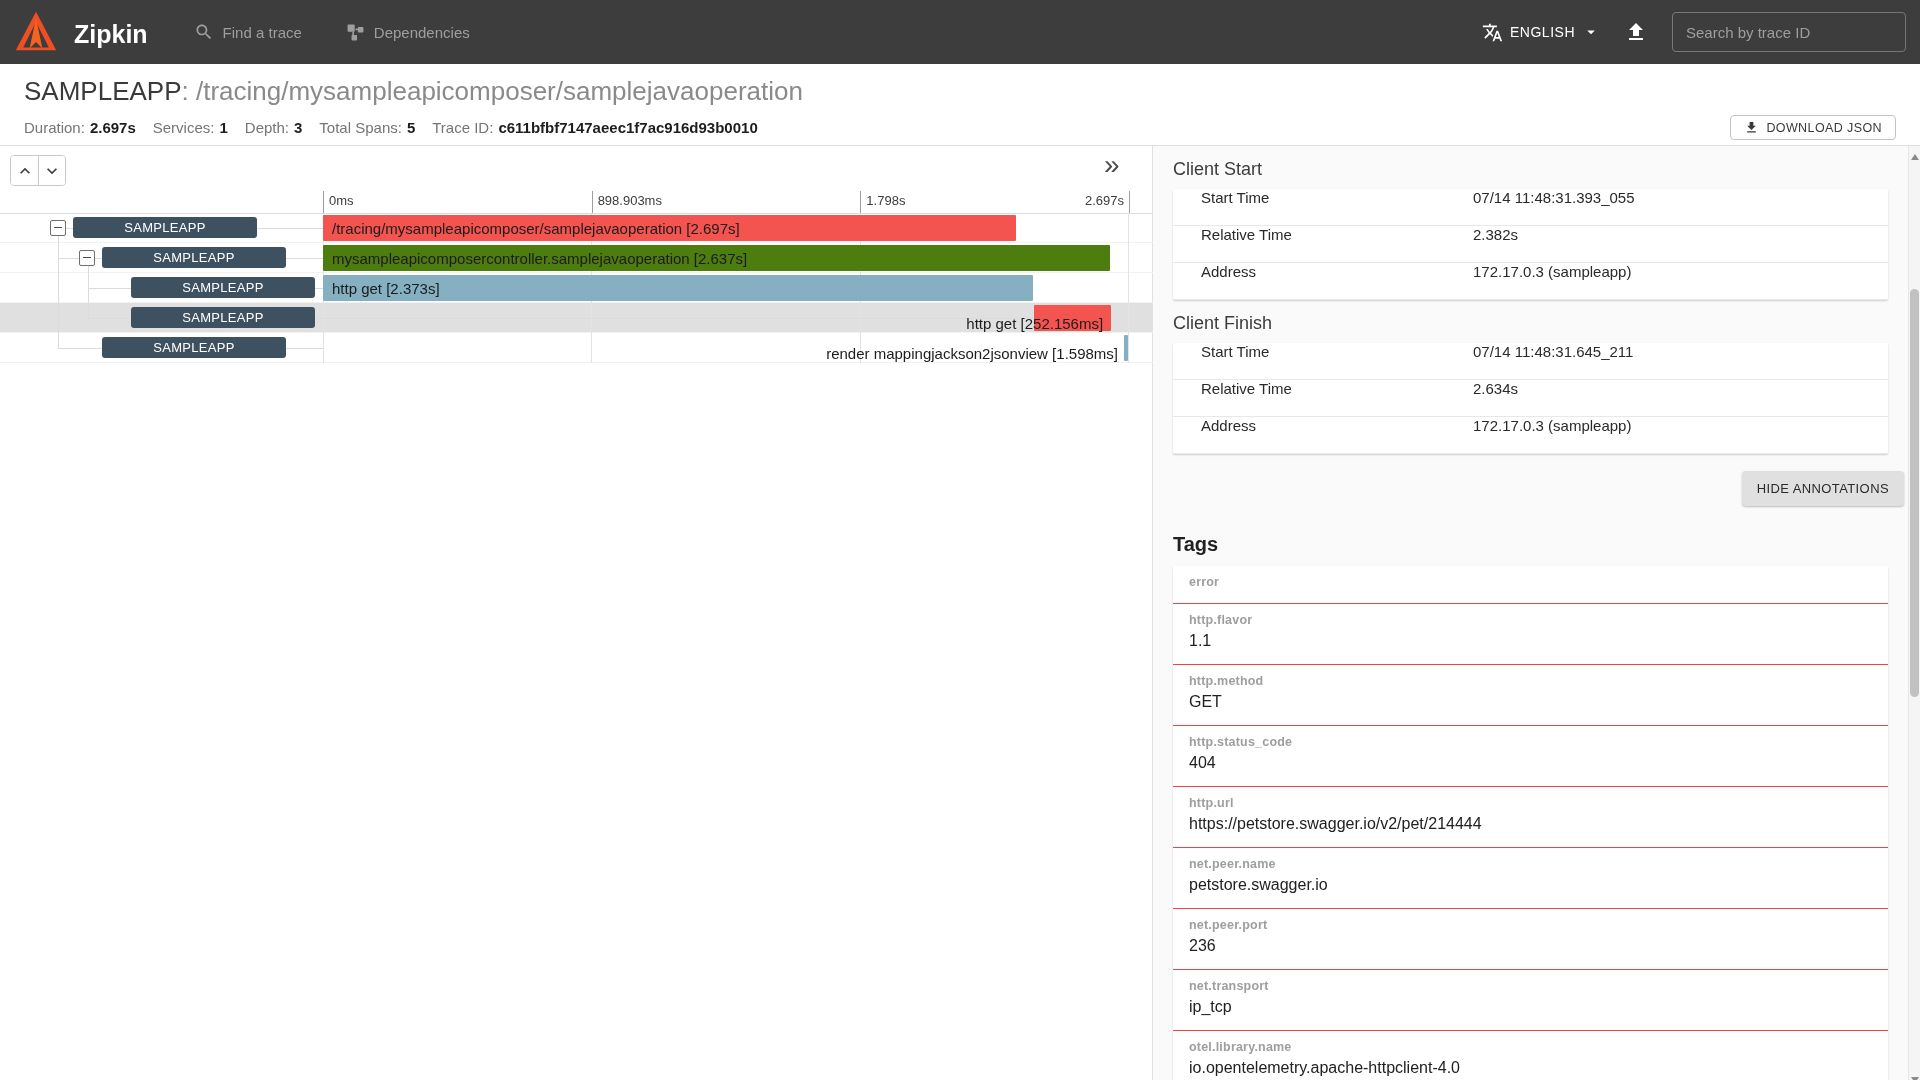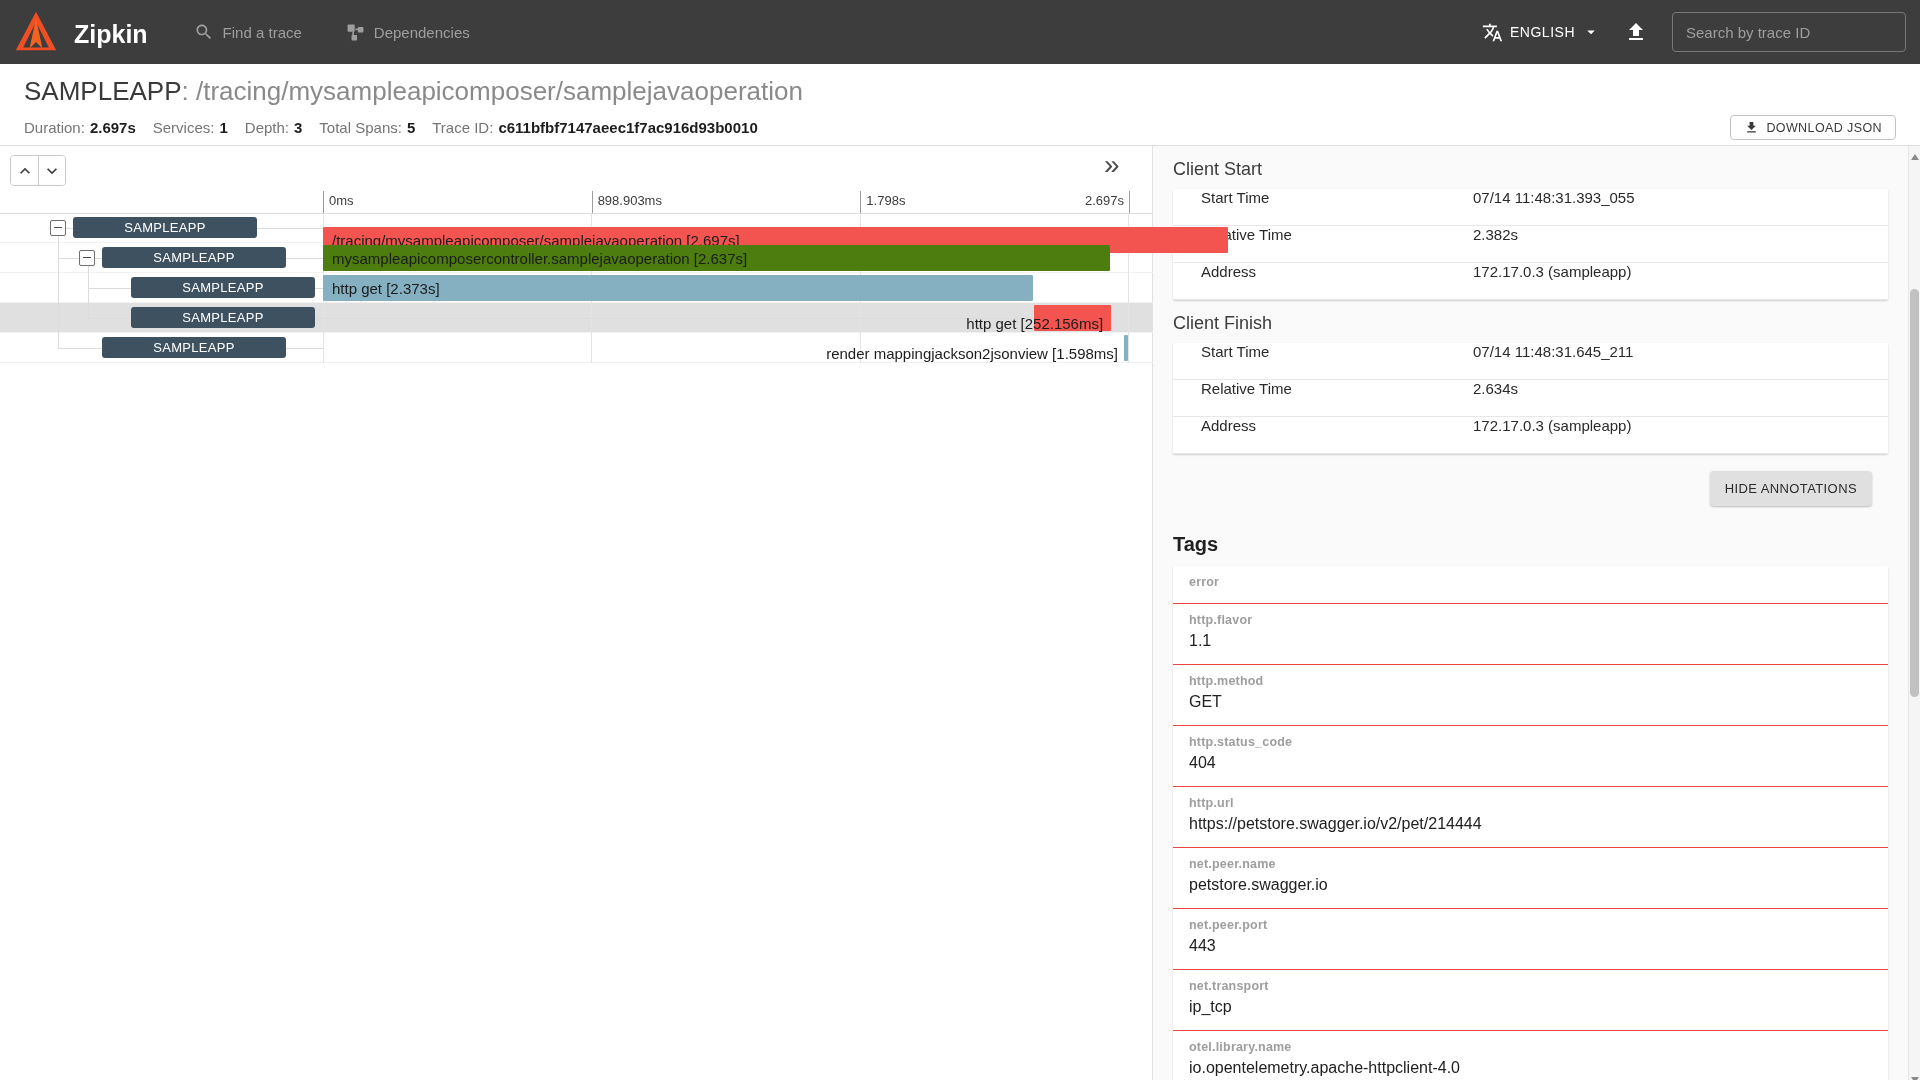--- a/index.html
+++ b/index.html
@@ -73,21 +73,21 @@
     letter-spacing:.3px; text-align:center; line-height:21px; z-index:3; cursor:pointer; }
   .bar { position:absolute; top:2px; height:26px; z-index:3; border-radius:1px; display:flex; align-items:center; overflow:visible; }
   .bar > span { font-size:15px; color:#1c1c1c; padding-left:9px; white-space:nowrap; }
   .row-label { position:absolute; top:6px; height:30px; line-height:30px; font-size:15px; color:#1c1c1c; white-space:nowrap; z-index:4; }
 
   
   .section-title { font-size:18px; font-weight:400; color:#3c3c3c; margin:13px 20px 9px; }
   .card { background:#fff; margin:0 20px; border-radius:2px; box-shadow:0 1px 2px rgba(0,0,0,.18); }
   .ann-row { display:flex; padding:0 0 0 28px; height:37px; border-bottom:1px solid #e8e8e8; font-size:15px; color:#2a2a2a; }
   .ann-label { width:272px; flex:0 0 auto; }
-  .hide-btn { display:block; margin:17px 36px 0 auto; background:#e0e0e0; border:none; border-radius:4px; padding:10px 15px;
+  .hide-btn { display:block; margin:17px 4px 0 auto; background:#e0e0e0; border:none; border-radius:4px; padding:10px 15px;
     font-size:13px; color:#2a2a2a; letter-spacing:.4px; font-family:inherit; cursor:pointer; box-shadow:0 1px 2px rgba(0,0,0,.25); }
   .tags-title { font-size:20px; font-weight:bold; color:#212121; margin:27px 20px 10px; }
   .tag-row { padding:9px 16px 14px; border-bottom:1px solid #ef4444; }
   .tag-key { font-size:12.5px; font-weight:bold; color:#9e9e9e; letter-spacing:.2px; }
   .tag-value { font-size:16px; color:#212121; margin-top:5px; }
 
   
   .scrollbar { position:absolute; right:0; top:0; bottom:0; width:12px; background:#f5f5f5; border-left:1px solid #e6e6e6; }
   .sb-arrow { position:absolute; left:2px; width:0; height:0; border-left:4px solid transparent; border-right:4px solid transparent; }
   .sb-arrow.up { top:8px; border-bottom:6px solid #8a8a8a; }
@@ -210,21 +210,21 @@
         <div class="tick last" style="left: 100%;">
           <span>2.697s</span>
         </div>
       </div>
     <div class="axis-line"></div>
     <div class="rows" id="rows">
         <div class="row" style="top: 0px;">
           <div class="connector" style="left: 66px; width: 257px;"></div>
           <div class="expander" style="left: 50px;"></div>
           <div class="svc-badge" style="left: 73px; background: rgb(62, 81, 97);">SAMPLEAPP</div>
-          <div class="bar" style="left: 323px; width: 905px; background: rgb(244, 84, 79); margin-top: 12px;">
+          <div class="bar" style="left: 323px; width: 693px; background: rgb(244, 84, 79);">
             <span>/tracing/mysampleapicomposer/samplejavaoperation [2.697s]</span>
           </div>
         </div>
         <div class="row" style="top: 30px;">
           <div class="connector" style="left: 58px; width: 265px;"></div>
           <div class="expander" style="left: 79px;"></div>
           <div class="svc-badge" style="left: 102px; background: rgb(62, 81, 97);">SAMPLEAPP</div>
           <div class="bar" style="left: 323px; width: 787.29px; background: #4d7c0f;">
             <span>mysampleapicomposercontroller.samplejavaoperation [2.637s]</span>
           </div>
@@ -311,21 +311,21 @@
         <div class="tag-row">
           <div class="tag-key">http.url</div>
           <div class="tag-value">https://petstore.swagger.io/v2/pet/214444</div>
         </div>
         <div class="tag-row">
           <div class="tag-key">net.peer.name</div>
           <div class="tag-value">petstore.swagger.io</div>
         </div>
         <div class="tag-row">
           <div class="tag-key">net.peer.port</div>
-          <div class="tag-value">443</div>
+          <div class="tag-value">236</div>
         </div>
         <div class="tag-row">
           <div class="tag-key">net.transport</div>
           <div class="tag-value">ip_tcp</div>
         </div>
         <div class="tag-row">
           <div class="tag-key">otel.library.name</div>
           <div class="tag-value">io.opentelemetry.apache-httpclient-4.0</div>
         </div>
       </div>

